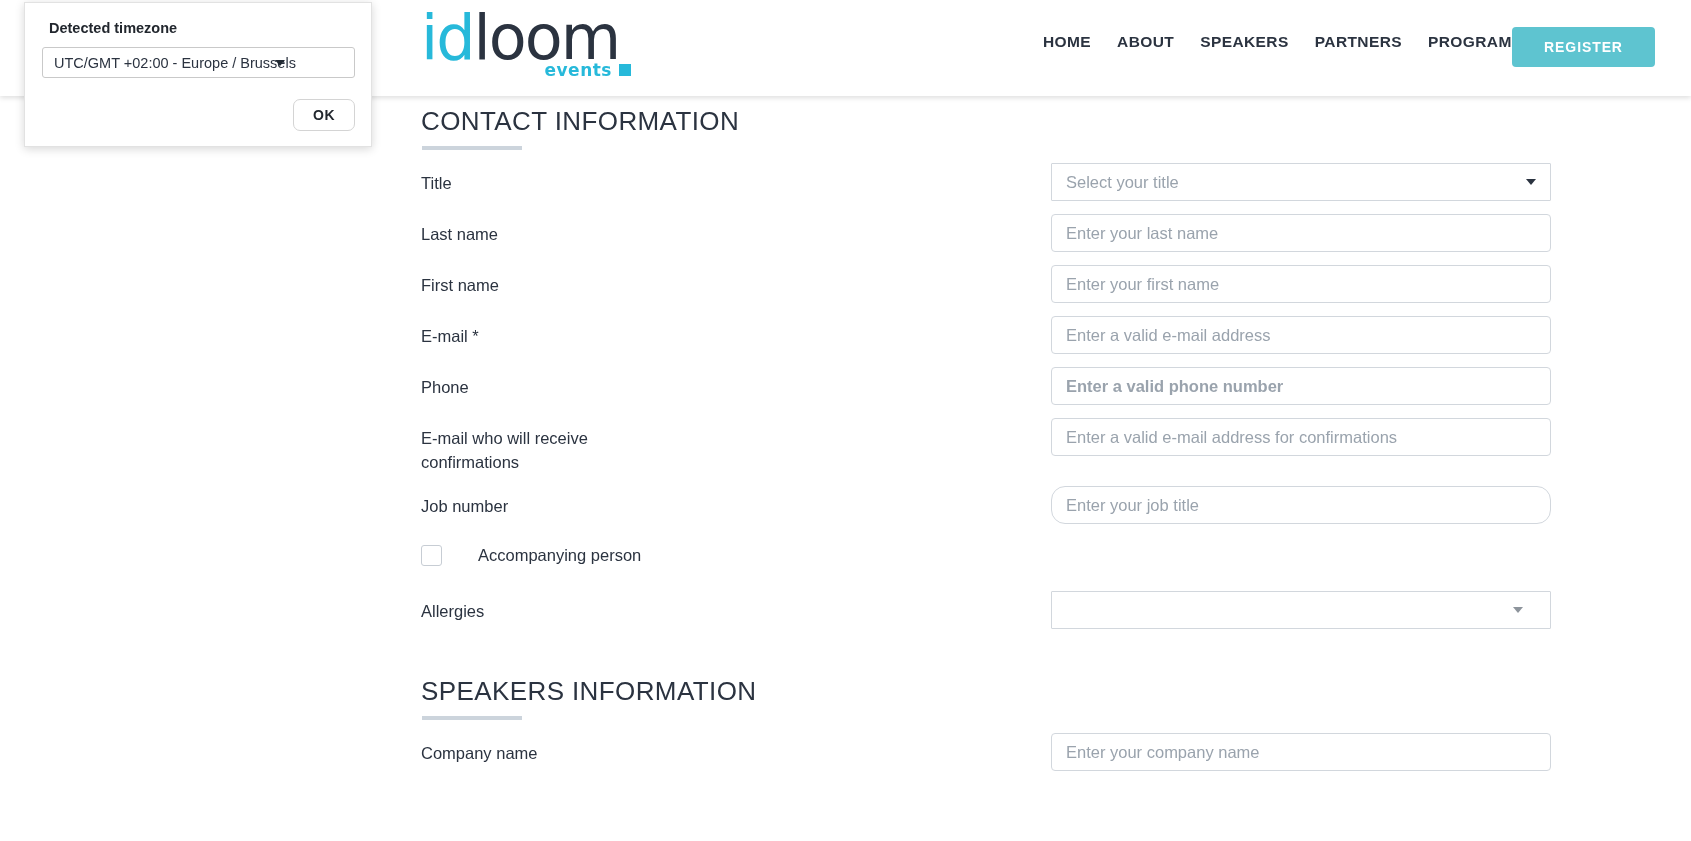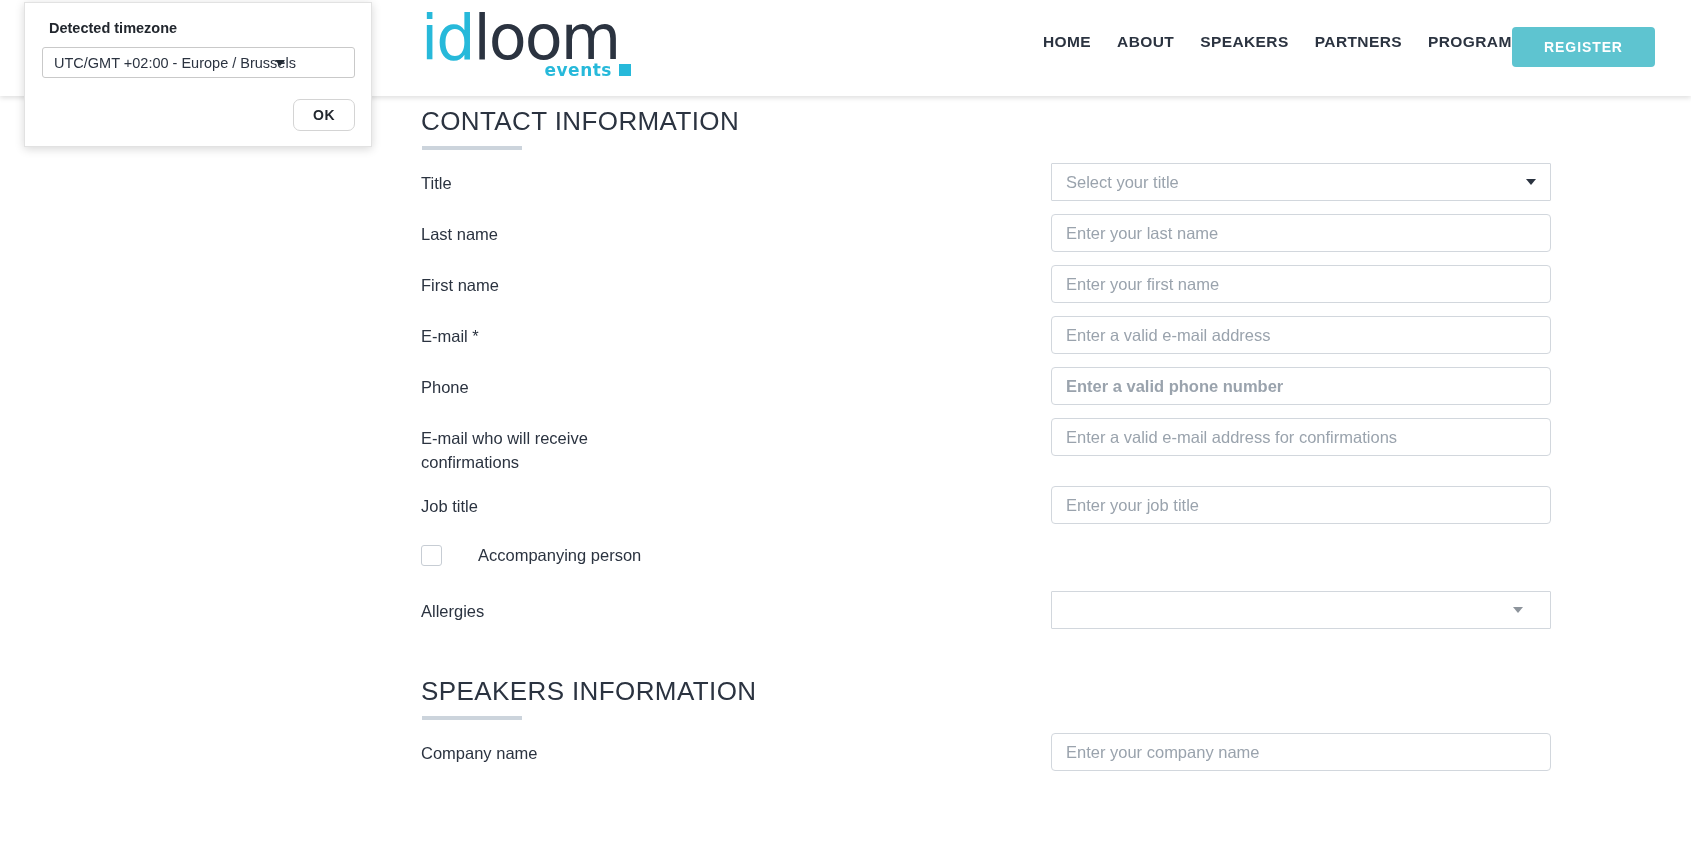--- a/index.html
+++ b/index.html
@@ -291,22 +291,22 @@
     <div class="field-label">Phone</div>
     <input class="field-control" style="top: -8px; font-weight: bold;" placeholder="Enter a valid phone number">
   </div>
 
   <div class="field-row" style="left:421px; top:330px;">
     <div class="field-label" style="width:180px;">E-mail who will receive confirmations</div>
     <input class="field-control" style="top: -8px;" placeholder="Enter a valid e-mail address for confirmations">
   </div>
 
   <div class="field-row" style="left:421px; top:398px;">
-    <div class="field-label">Job title</div>
-    <input class="field-control" style="top: -8px;" placeholder="Enter your job title">
+    <div class="field-label">Job number</div>
+    <input class="field-control" style="top: -8px; border-radius: 14px;" placeholder="Enter your job title">
   </div>
 
   <div class="checkbox-row" style="left:421px; top:449px;gap:20px;">
     <span class="checkbox-box"></span>
     <span class="checkbox-label">Accompanying person</span>
   </div>
 
   <div class="field-row" style="left:421px; top:503px;">
     <div class="field-label">Allergies</div>
     <div class="select-wrap" style="top:-8px;">

